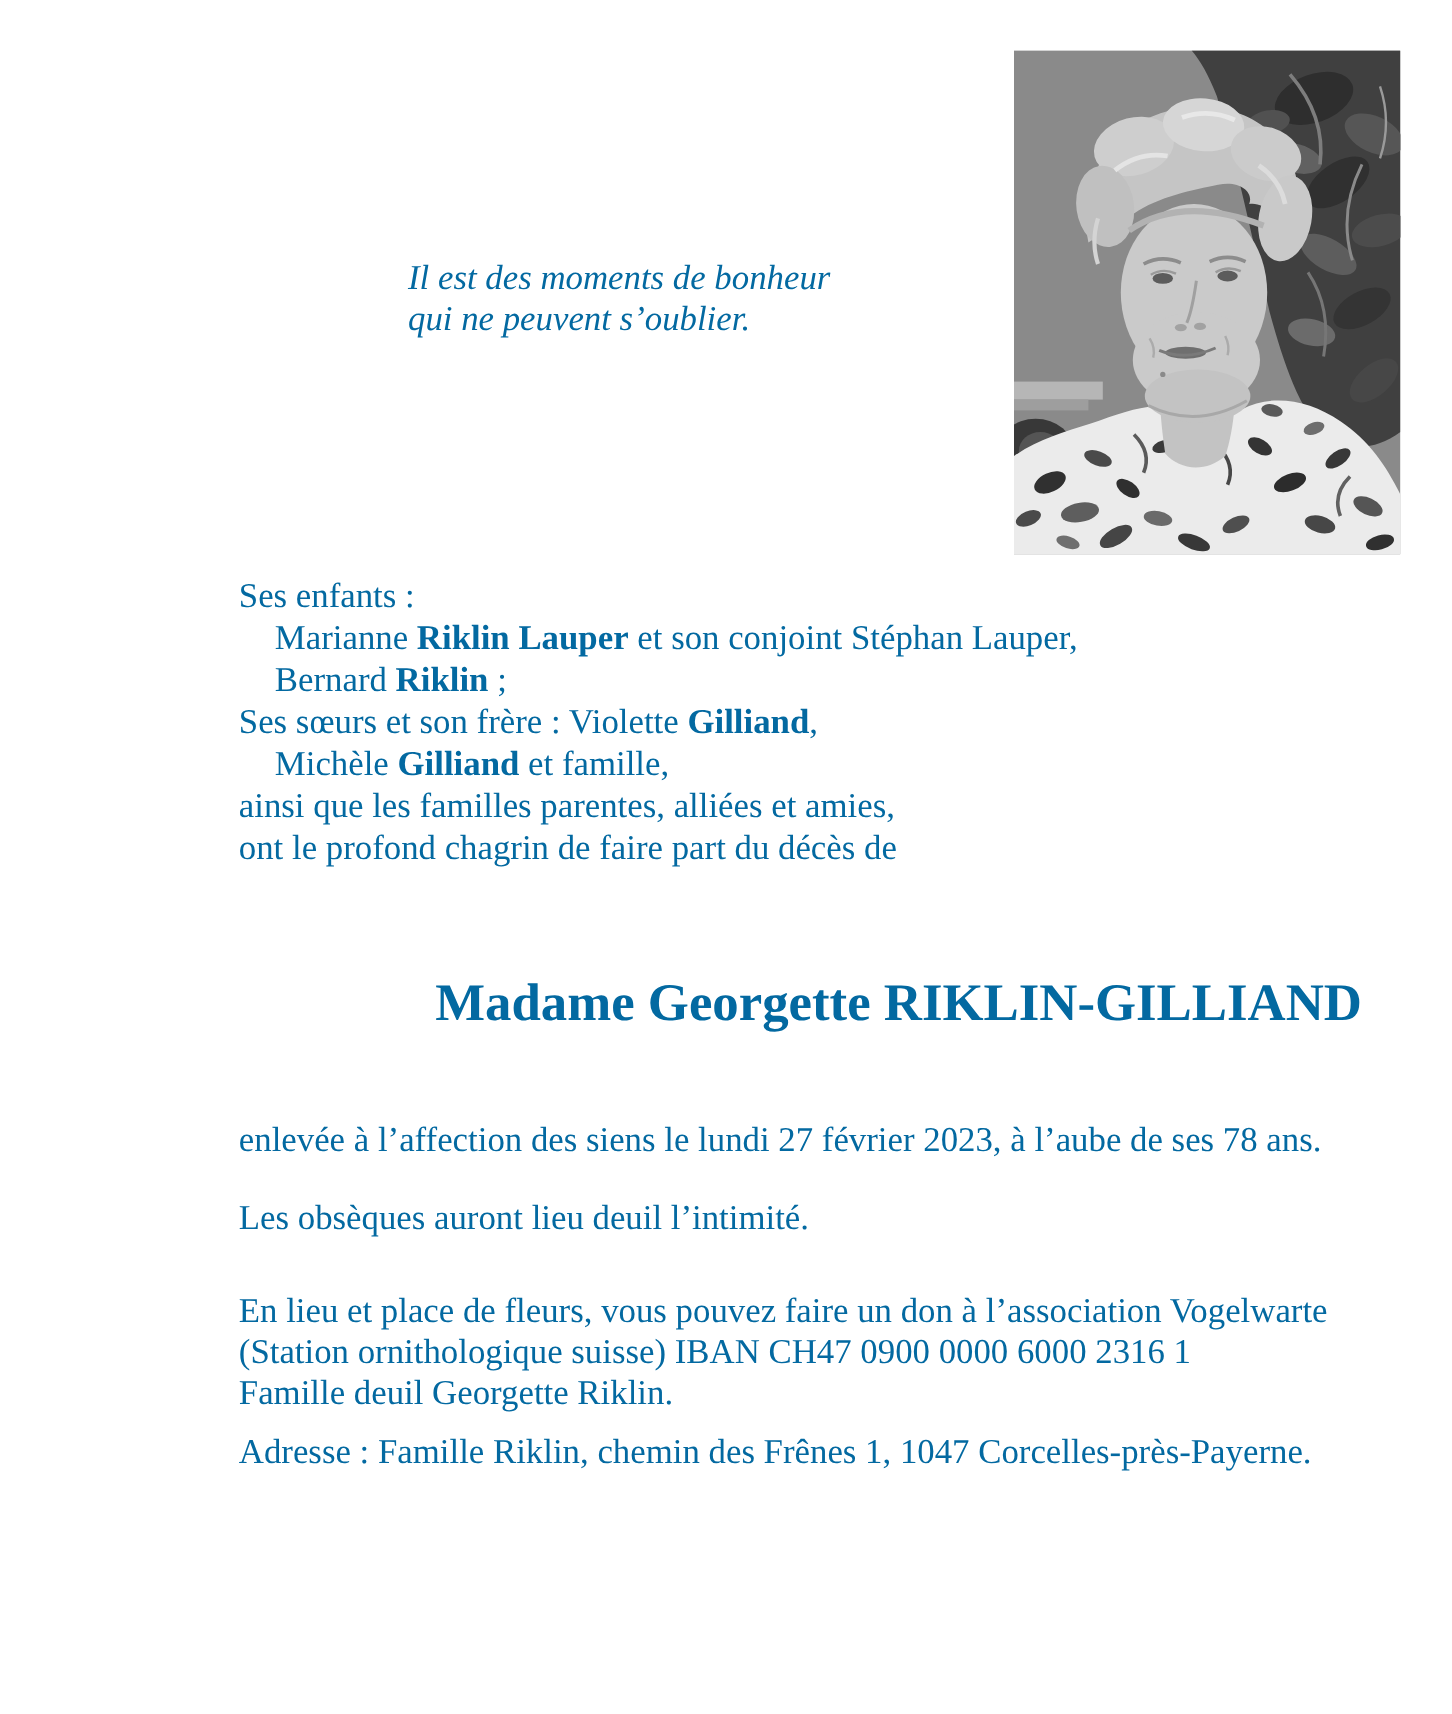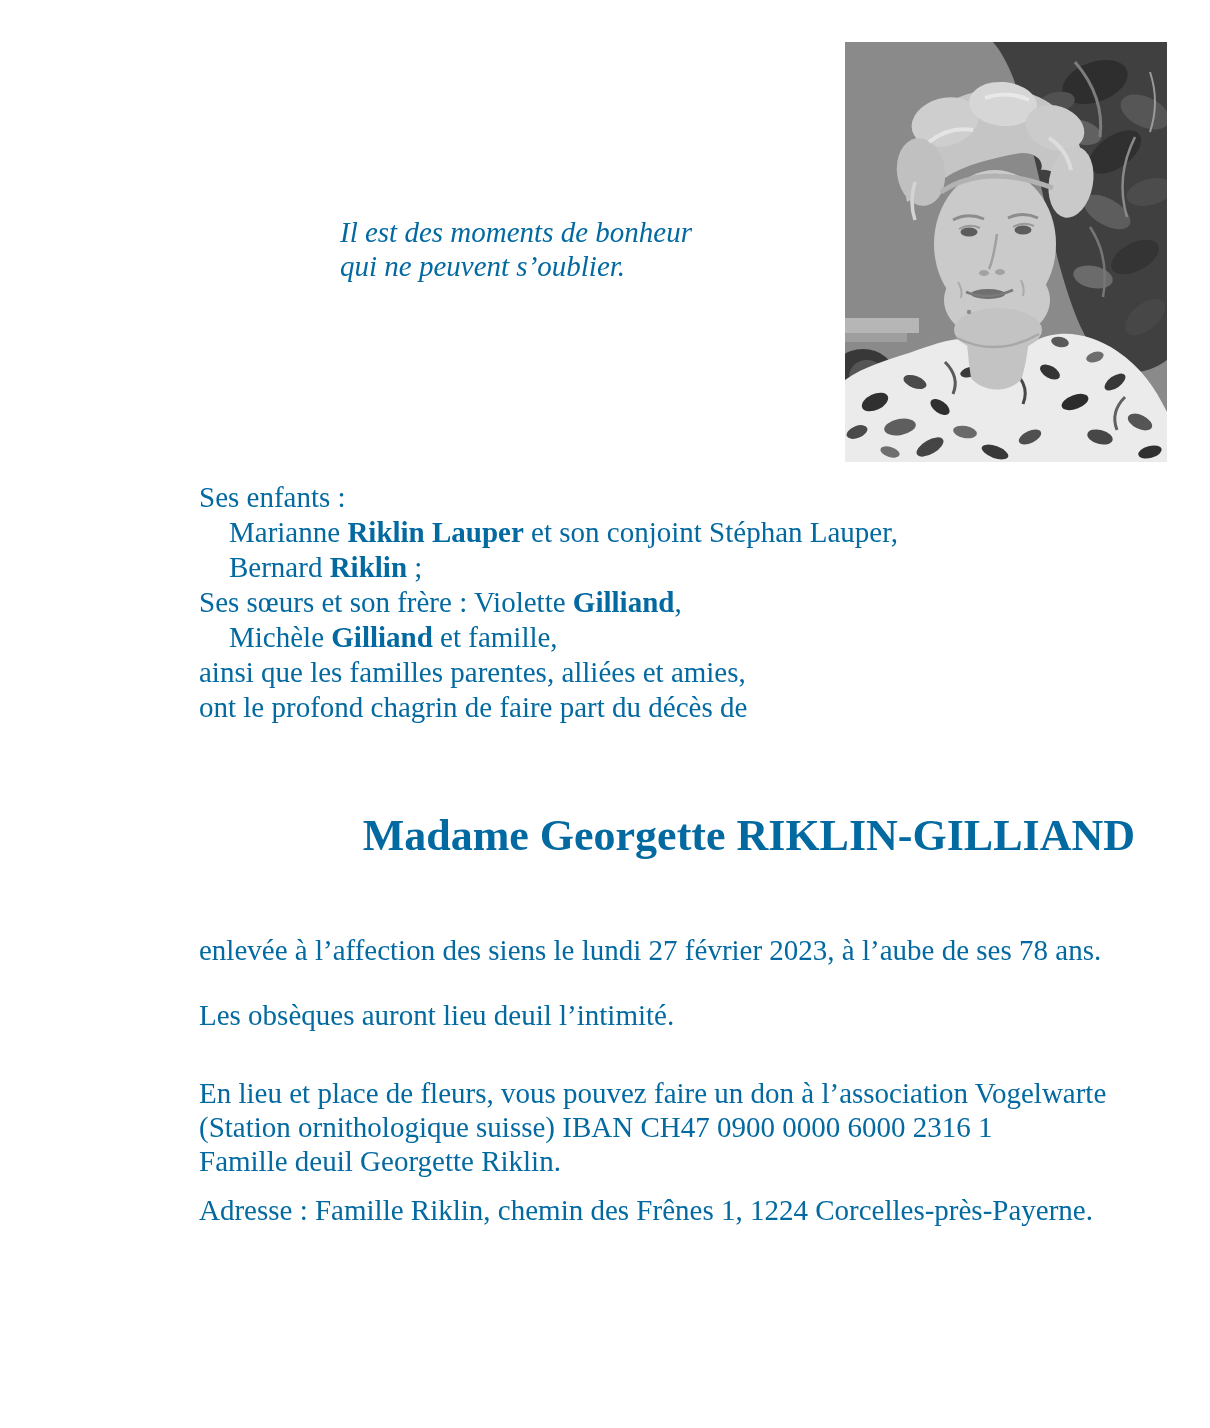--- a/index.html
+++ b/index.html
@@ -173,15 +173,15 @@
   <div class="para p-death">enlevée à l’affection des siens le lundi 27 février 2023, à l’aube de ses 78 ans.</div>
 
   <div class="para p-funeral">Les obsèques auront lieu deuil l’intimité.</div>
 
   <div class="para p-donation">
     <div>En lieu et place de fleurs, vous pouvez faire un don à l’association Vogelwarte</div>
     <div>(Station ornithologique suisse) IBAN CH47 0900 0000 6000 2316 1</div>
     <div>Famille deuil Georgette Riklin.</div>
   </div>
 
-  <div class="para p-address">Adresse : Famille Riklin, chemin des Frênes 1, 1224 Corcelles-près-Payerne.</div>
+  <div class="para p-address">Adresse : Famille Riklin, chemin des Frênes 1, 1047 Corcelles-près-Payerne.</div>
 
 </div>
 
 </body></html>

